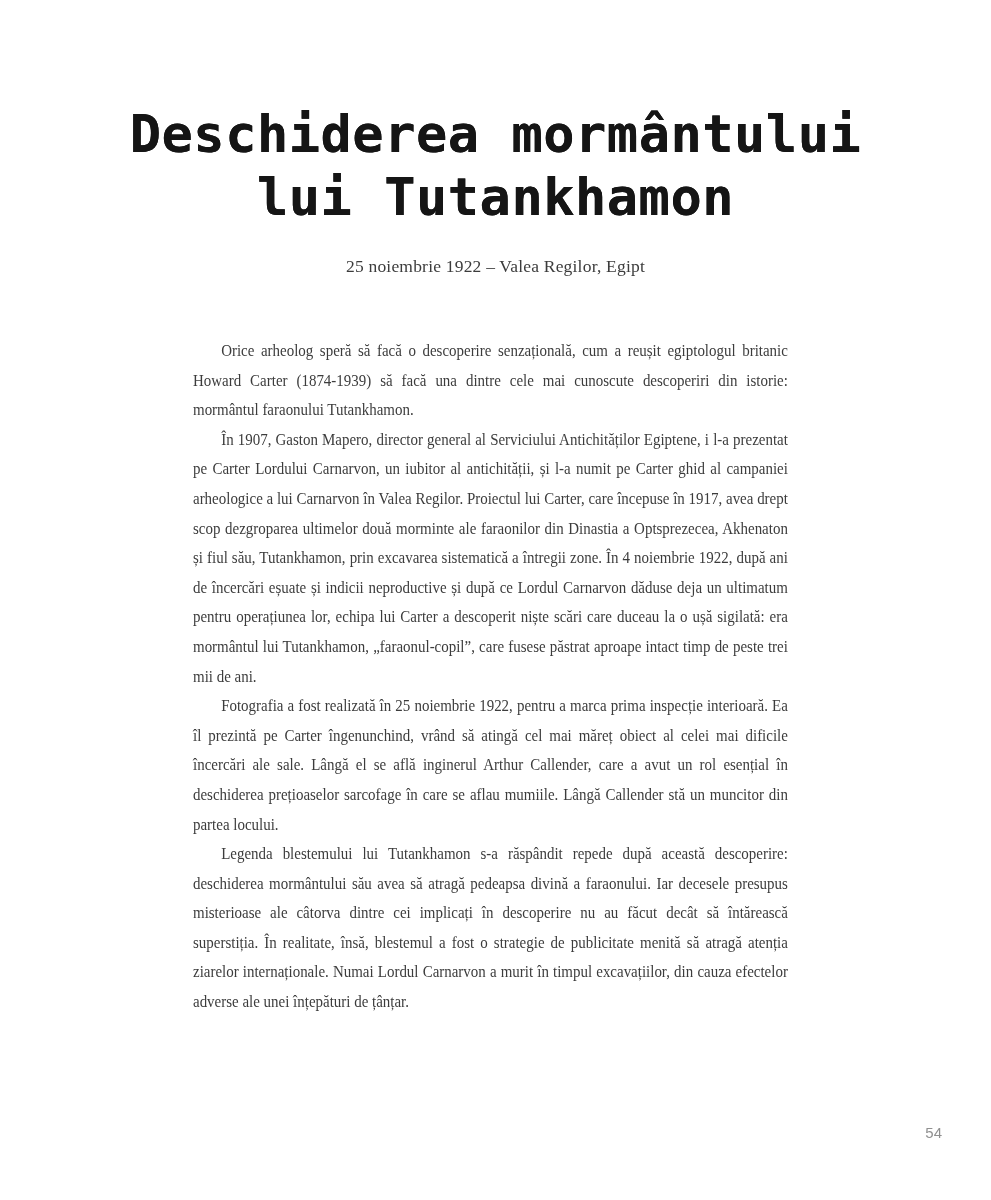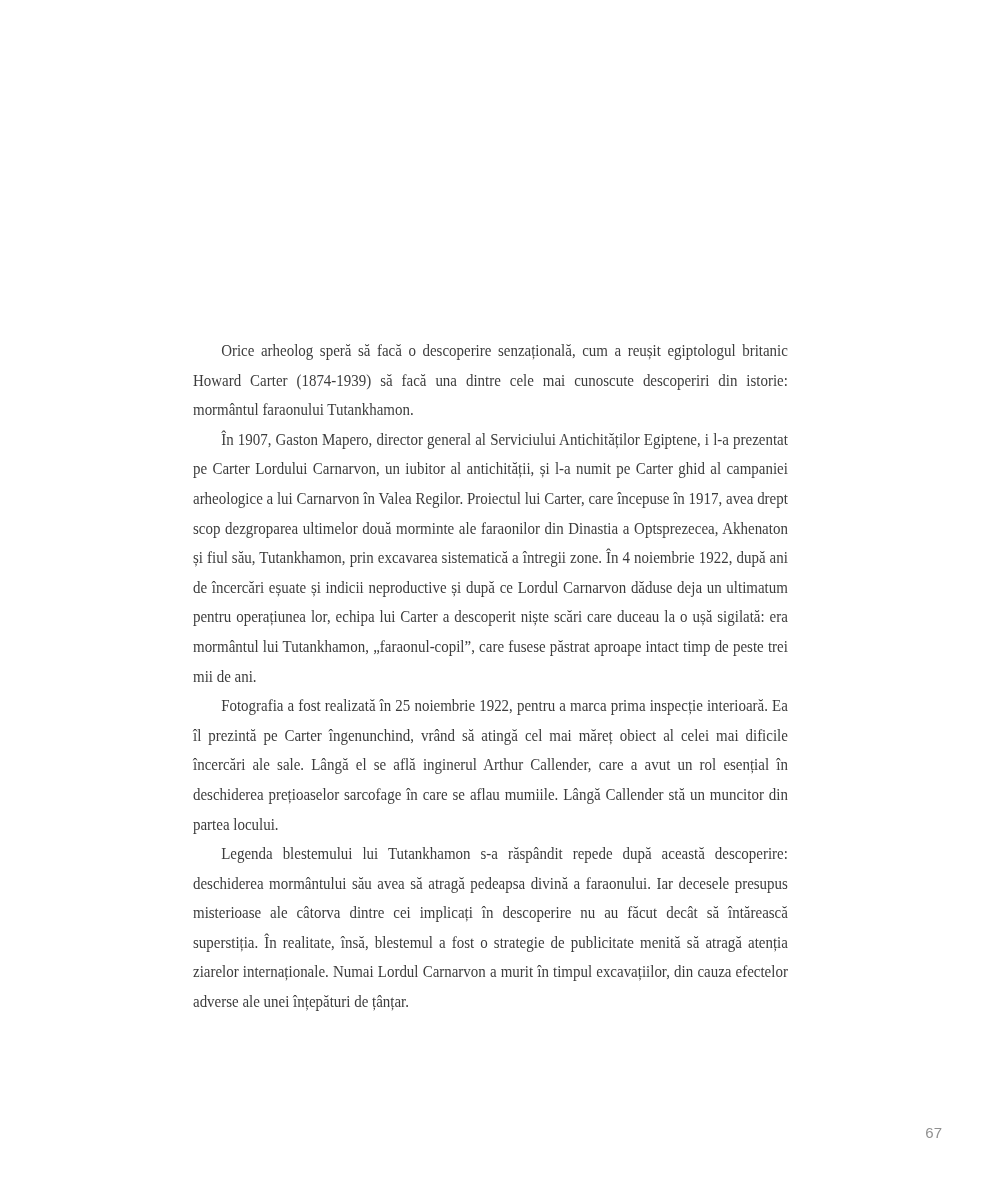--- a/index.html
+++ b/index.html
@@ -70,23 +70,30 @@
     font-size: 15px;
     line-height: 18px;
     color: var(--page-number, #909090);
   }
 </style>
 </head>
 <body>
 
 <div class="page">
 
+  <header class="title-block">
+    <h1 class="title">
+      <span class="title-line">Deschiderea mormântului</span>
+      <span class="title-line">lui Tutankhamon</span>
+    </h1>
+    <div class="dateline">25 noiembrie 1922 – Valea Regilor, Egipt</div>
+  </header>
 
   <main class="body-text">
     <p>Orice arheolog speră să facă o descoperire senzațională, cum a reușit egiptologul britanic Howard Carter (1874-1939) să facă una dintre cele mai cunoscute descoperiri din istorie: mormântul faraonului Tutankhamon.</p>
     <p>În 1907, Gaston Mapero, director general al Serviciului Antichităților Egiptene, i l-a prezentat pe Carter Lordului Carnarvon, un iubitor al antichității, și l-a numit pe Carter ghid al campaniei arheologice a lui Carnarvon în Valea Regilor. Proiectul lui Carter, care începuse în 1917, avea drept scop dezgroparea ultimelor două morminte ale faraonilor din Dinastia a Optsprezecea, Akhenaton și fiul său, Tutankhamon, prin excavarea sistematică a întregii zone. În 4 noiembrie 1922, după ani de încercări eșuate și indicii neproductive și după ce Lordul Carnarvon dăduse deja un ultimatum pentru operațiunea lor, echipa lui Carter a descoperit niște scări care duceau la o ușă sigilată: era mormântul lui Tutankhamon, „faraonul-copil”, care fusese păstrat aproape intact timp de peste trei mii de ani.</p>
     <p>Fotografia a fost realizată în 25 noiembrie 1922, pentru a marca prima inspecție interioară. Ea îl prezintă pe Carter îngenunchind, vrând să atingă cel mai măreț obiect al celei mai dificile încercări ale sale. Lângă el se află inginerul Arthur Callender, care a avut un rol esențial în deschiderea prețioaselor sarcofage în care se aflau mumiile. Lângă Callender stă un muncitor din partea locului.</p>
     <p>Legenda blestemului lui Tutankhamon s-a răspândit repede după această descoperire: deschiderea mormântului său avea să atragă pedeapsa divină a faraonului. Iar decesele presupus misterioase ale câtorva dintre cei implicați în descoperire nu au făcut decât să întărească superstiția. În realitate, însă, blestemul a fost o strategie de publicitate menită să atragă atenția ziarelor internaționale. Numai Lordul Carnarvon a murit în timpul excavațiilor, din cauza efectelor adverse ale unei înțepături de țânțar.</p>
   </main>
 
-  <div class="page-number">67</div>
+  <div class="page-number">54</div>
 
 </div>
 
 </body></html>

